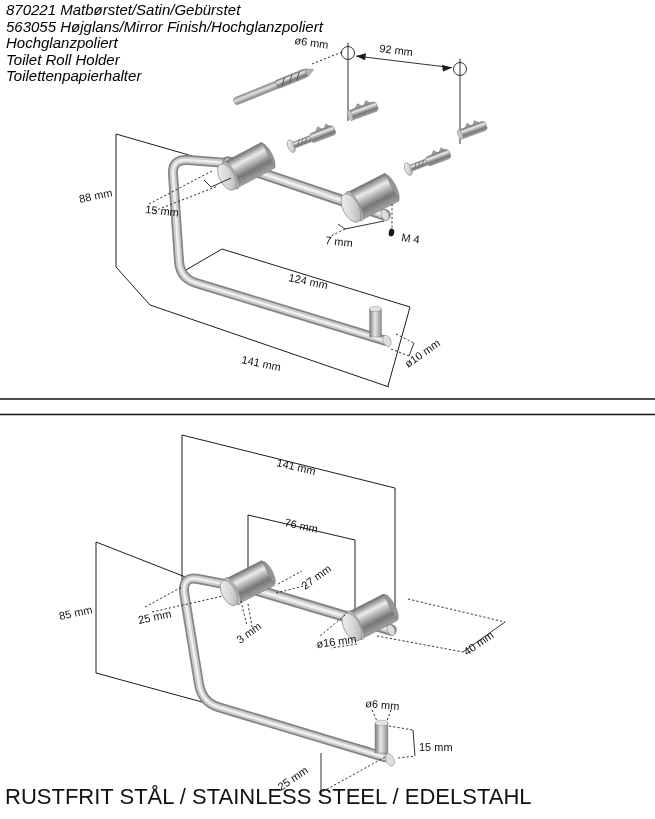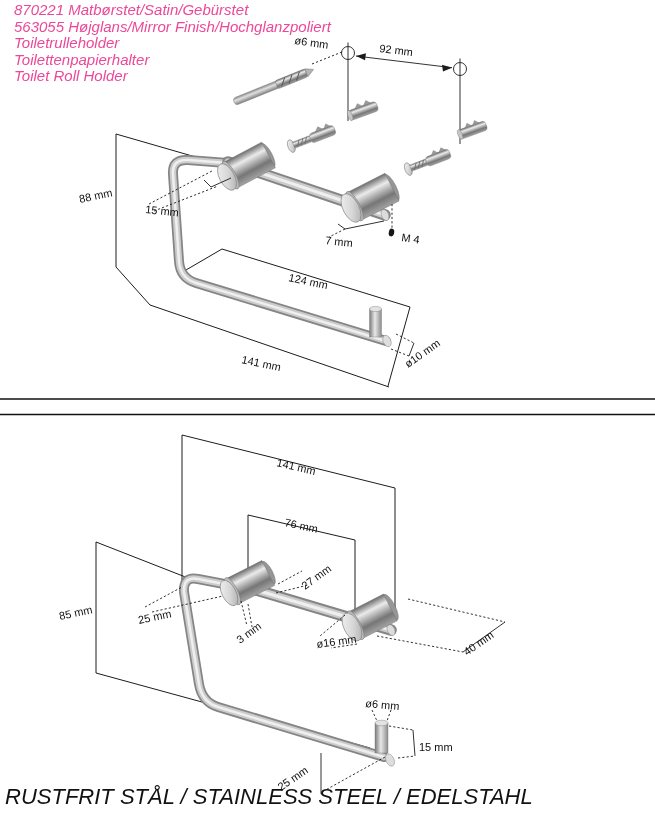--- a/index.html
+++ b/index.html
@@ -2,45 +2,45 @@
 <html><head>
 <meta charset="utf-8">
 <style>
   html,body{margin:0;padding:0;}
   body{
     width:655px;height:819px;position:relative;background:#ffffff;
     font-family:"Liberation Sans",sans-serif;overflow:hidden;color:#111;
   }
   .hdr{
     position:absolute;left:6px;top:2px;
-    font-style:italic;font-size:15px;line-height:16.5px;color:#ec4899;margin-left:8px;
+    font-style:italic;font-size:15px;line-height:16.5px;color:#000000;
   }
   .ftr{
     position:absolute;left:5px;top:784px;
-    font-style:italic;font-size:22px;color:#111;white-space:nowrap;letter-spacing:0px;
+    font-size:22px;color:#111;white-space:nowrap;letter-spacing:0px;
   }
   svg.drawing{position:absolute;left:0;top:0;}
   .dim{stroke:#1c1c1c;stroke-width:1;fill:none;}
   .dimthin{stroke:#1c1c1c;stroke-width:0.9;fill:none;}
   .dot{stroke:#1c1c1c;stroke-width:0.9;fill:none;stroke-dasharray:2.2 2.1;}
   .lbl{font-family:"Liberation Sans",sans-serif;font-size:11px;fill:#101010;}
   .tube1{fill:none;stroke:#858585;stroke-linecap:round;stroke-linejoin:round;}
   .tube2{fill:none;stroke:#cbcbcb;stroke-linecap:round;stroke-linejoin:round;}
   .tube3{fill:none;stroke:#efefef;stroke-linecap:round;stroke-linejoin:round;}
   .divider{stroke:#111;stroke-width:1.7;}
 </style>
 </head>
 <body>
 
 <div class="hdr">
   <div>870221 Matbørstet/Satin/Gebürstet</div>
   <div>563055 Højglans/Mirror Finish/Hochglanzpoliert</div>
-  <div>Toiletrulleholder</div>
+  <div>Hochglanzpoliert</div>
+  <div>Toilet Roll Holder</div>
   <div>Toilettenpapierhalter</div>
-  <div>Toilet Roll Holder</div>
 </div>
 
 <svg class="drawing" width="655" height="819" viewBox="0 0 655 819">
   <defs>
     <linearGradient id="gBody" x1="0" y1="0" x2="0" y2="1">
       <stop offset="0" stop-color="#6e6e6e"></stop>
       <stop offset="0.28" stop-color="#ebebeb"></stop>
       <stop offset="0.7" stop-color="#767676"></stop>
       <stop offset="1" stop-color="#a3a3a3"></stop>
     </linearGradient>

